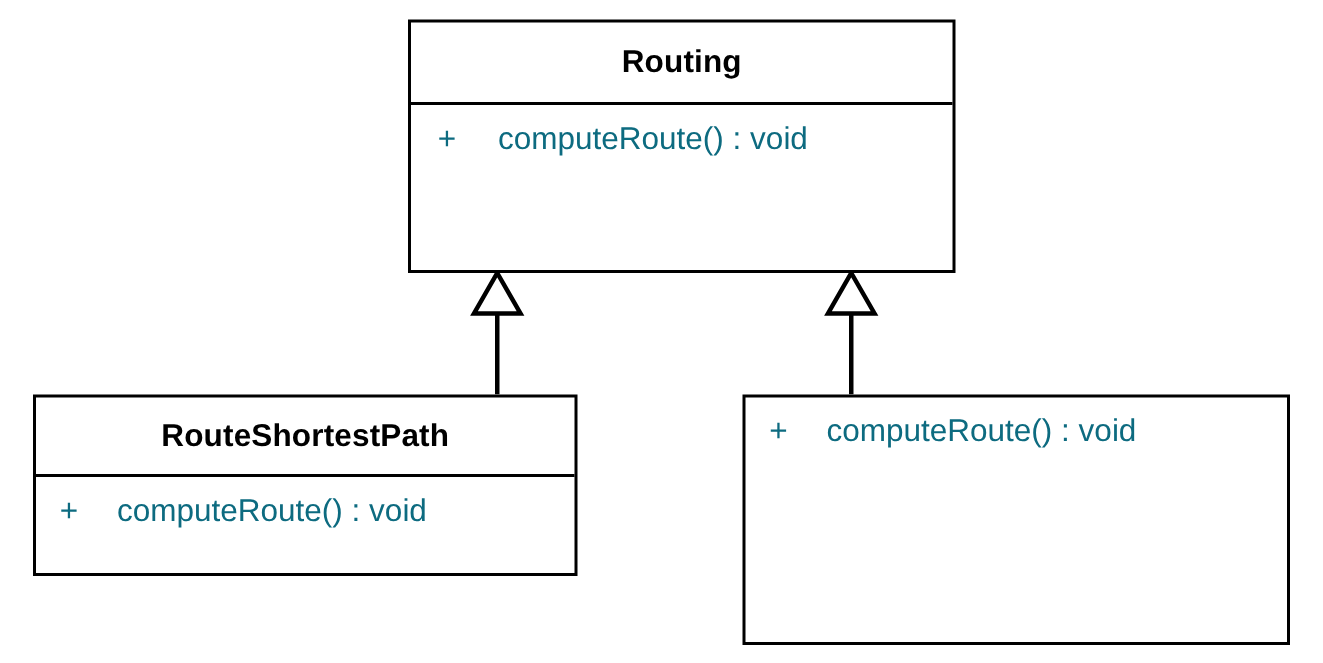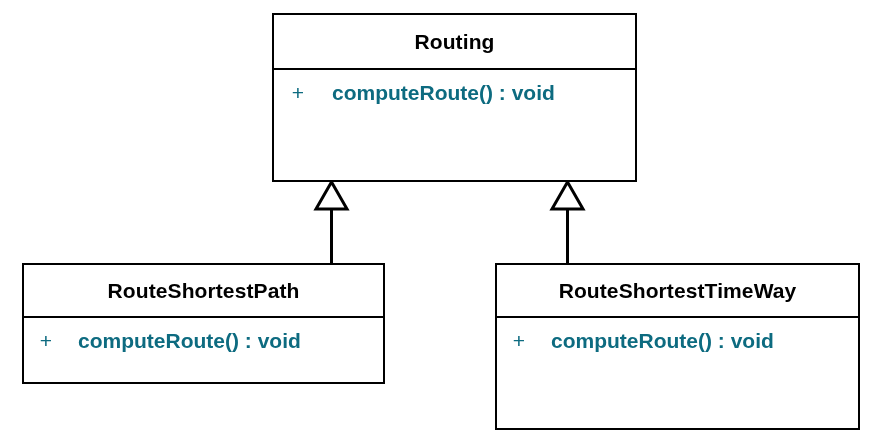--- a/index.html
+++ b/index.html
@@ -61,21 +61,20 @@
   }
 
   .uml-visibility {
     display: inline-block;
     text-align: center;
     flex: none;
   }
 
   .uml-member-sig {
     flex: none;
-    font-weight: bold;
   }
 
   
   .generalization {
     position: absolute;
     z-index: 2;
     overflow: visible;
   }
   .generalization svg {
     display: block;
@@ -121,23 +120,20 @@
     </div>
     <div class="uml-members">
       <div class="uml-member-row" style="font-size:21px; padding-left:12px;">
         <span class="uml-visibility" style="width:20px;">+</span>
         <span class="uml-member-sig" style="margin-left:22px;">computeRoute() : void</span>
       </div>
     </div>
   </div>
 
   <div class="uml-class" style="left:495px; top:263px; width:365px; height:167px;">
-    <div class="uml-title-row" style="height:53px;">
-      <span class="uml-title" style="font-size:21px;">RouteShortestTimeWay</span>
-    </div>
     <div class="uml-members">
       <div class="uml-member-row" style="font-size:21px; padding-left:12px;">
         <span class="uml-visibility" style="width:20px;">+</span>
         <span class="uml-member-sig" style="margin-left:22px;">computeRoute() : void</span>
       </div>
     </div>
   </div>
 
 </div>
 

